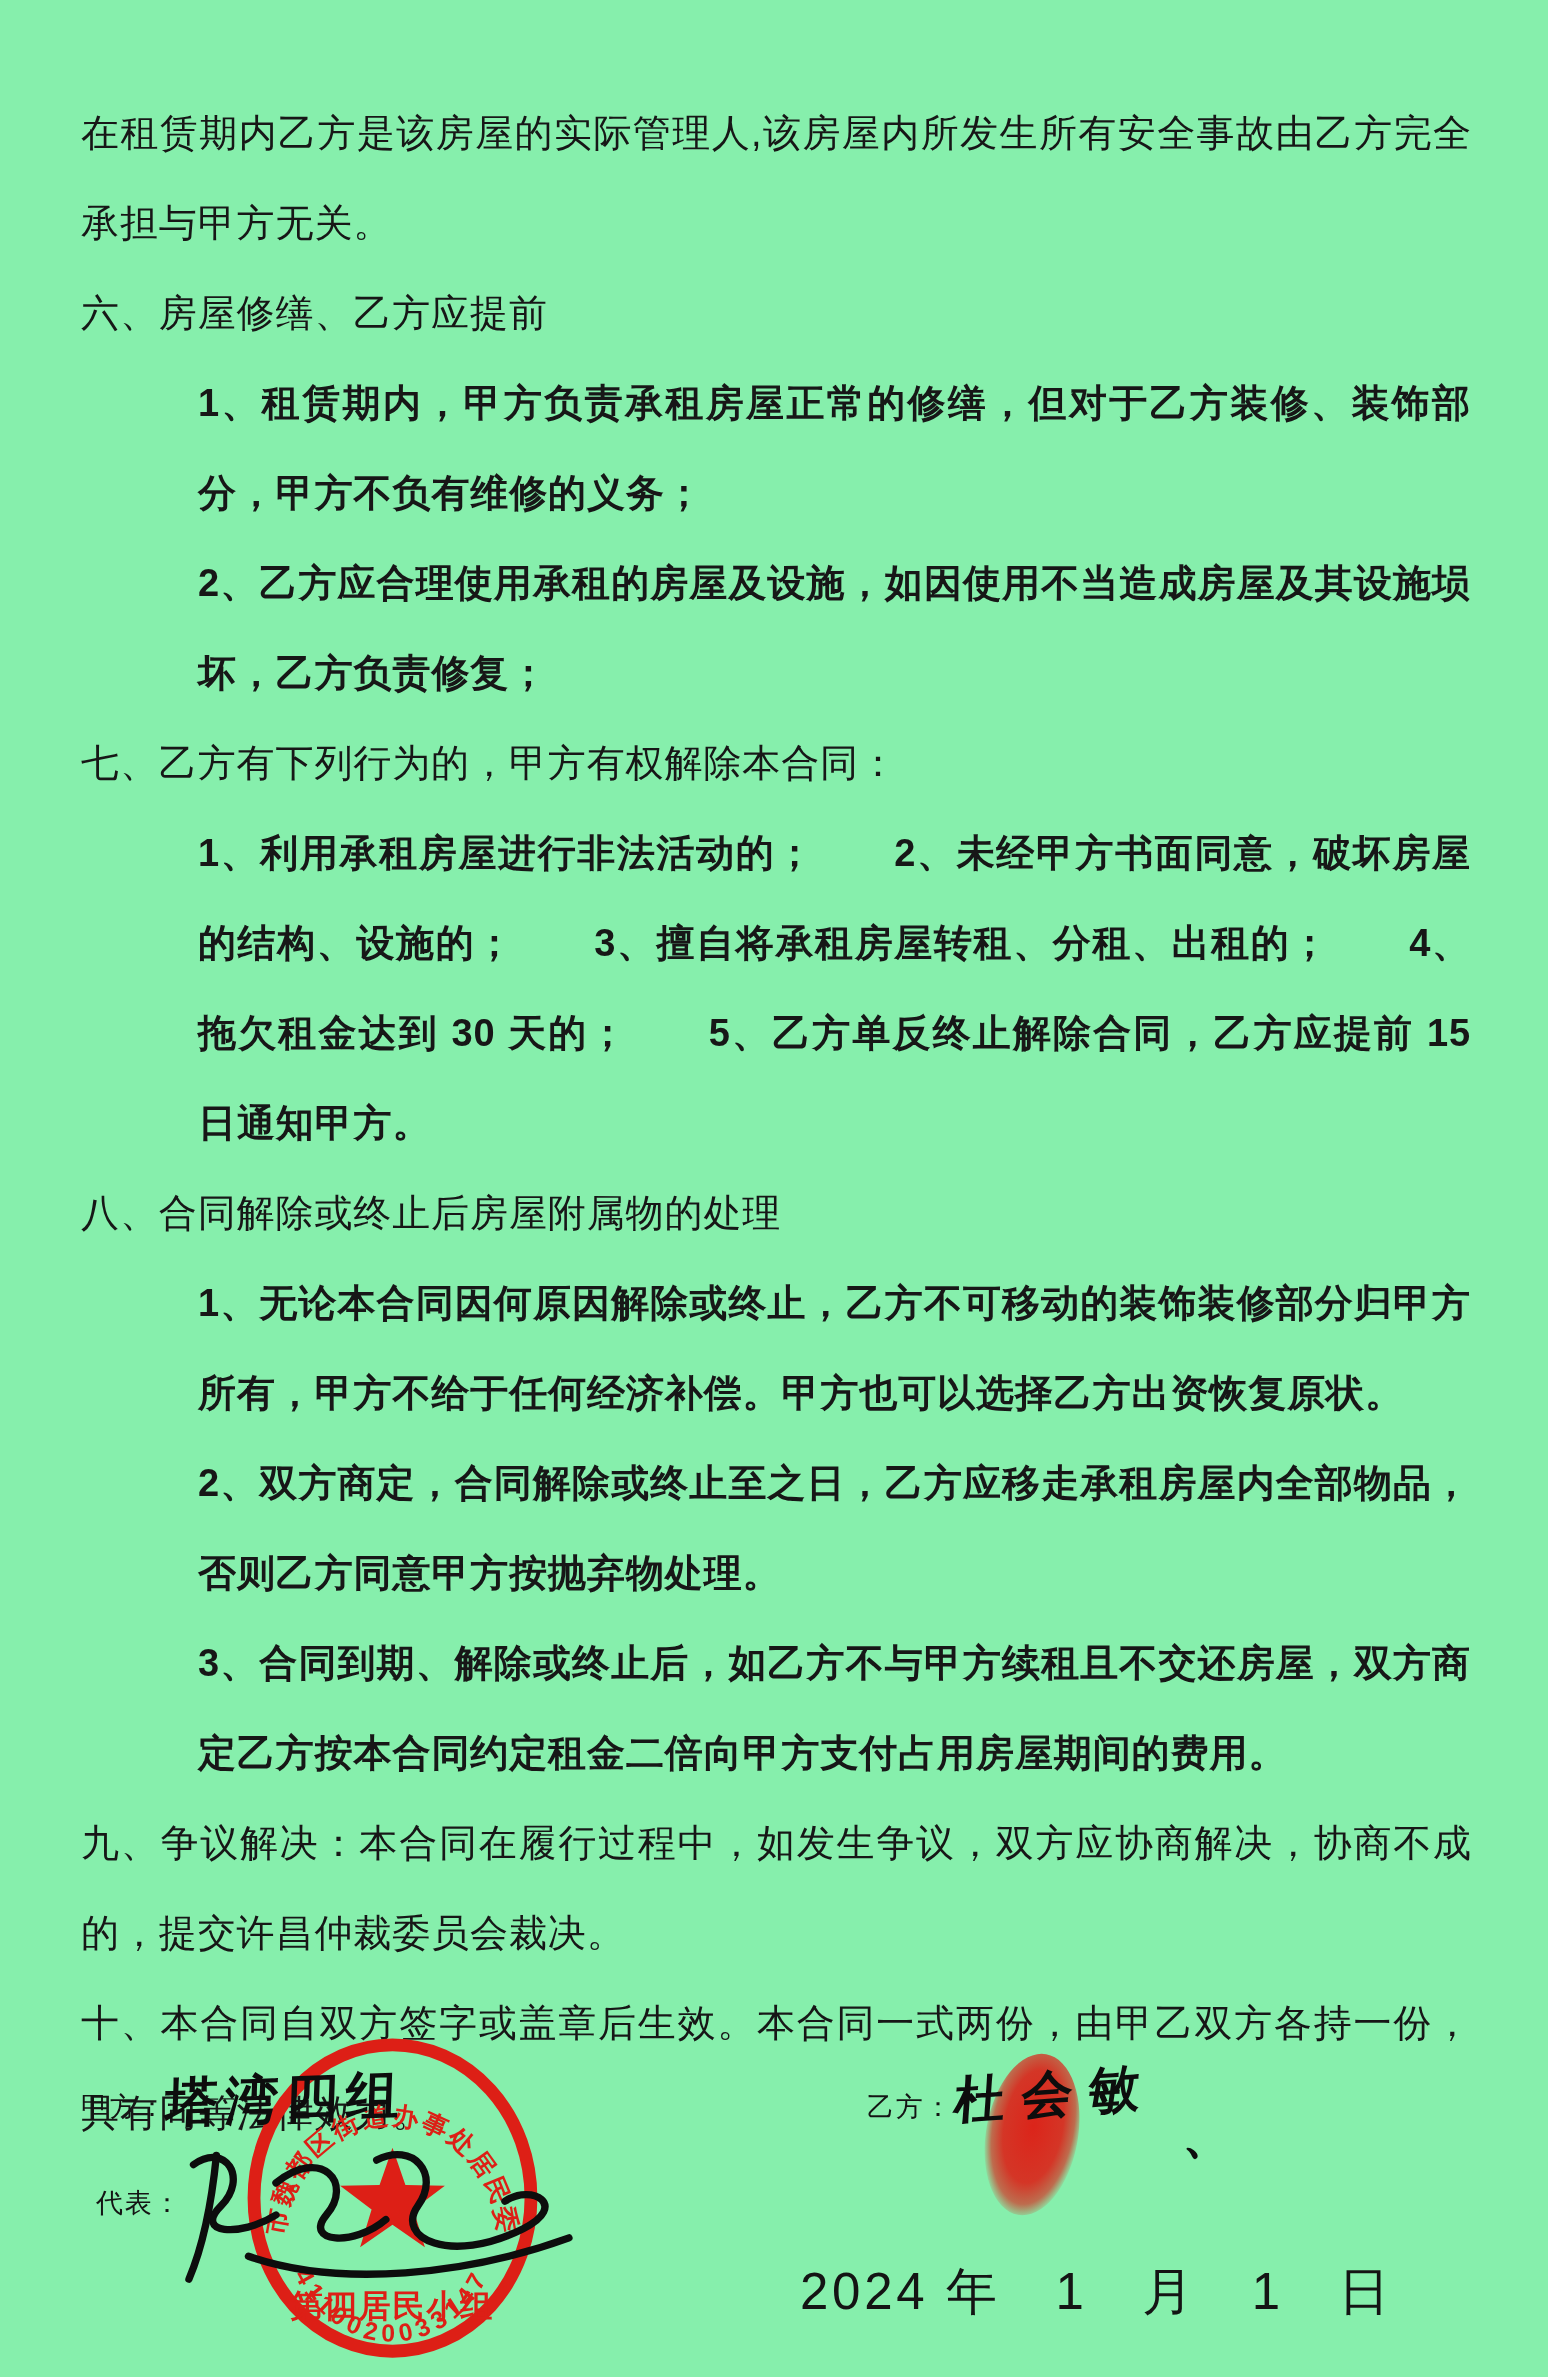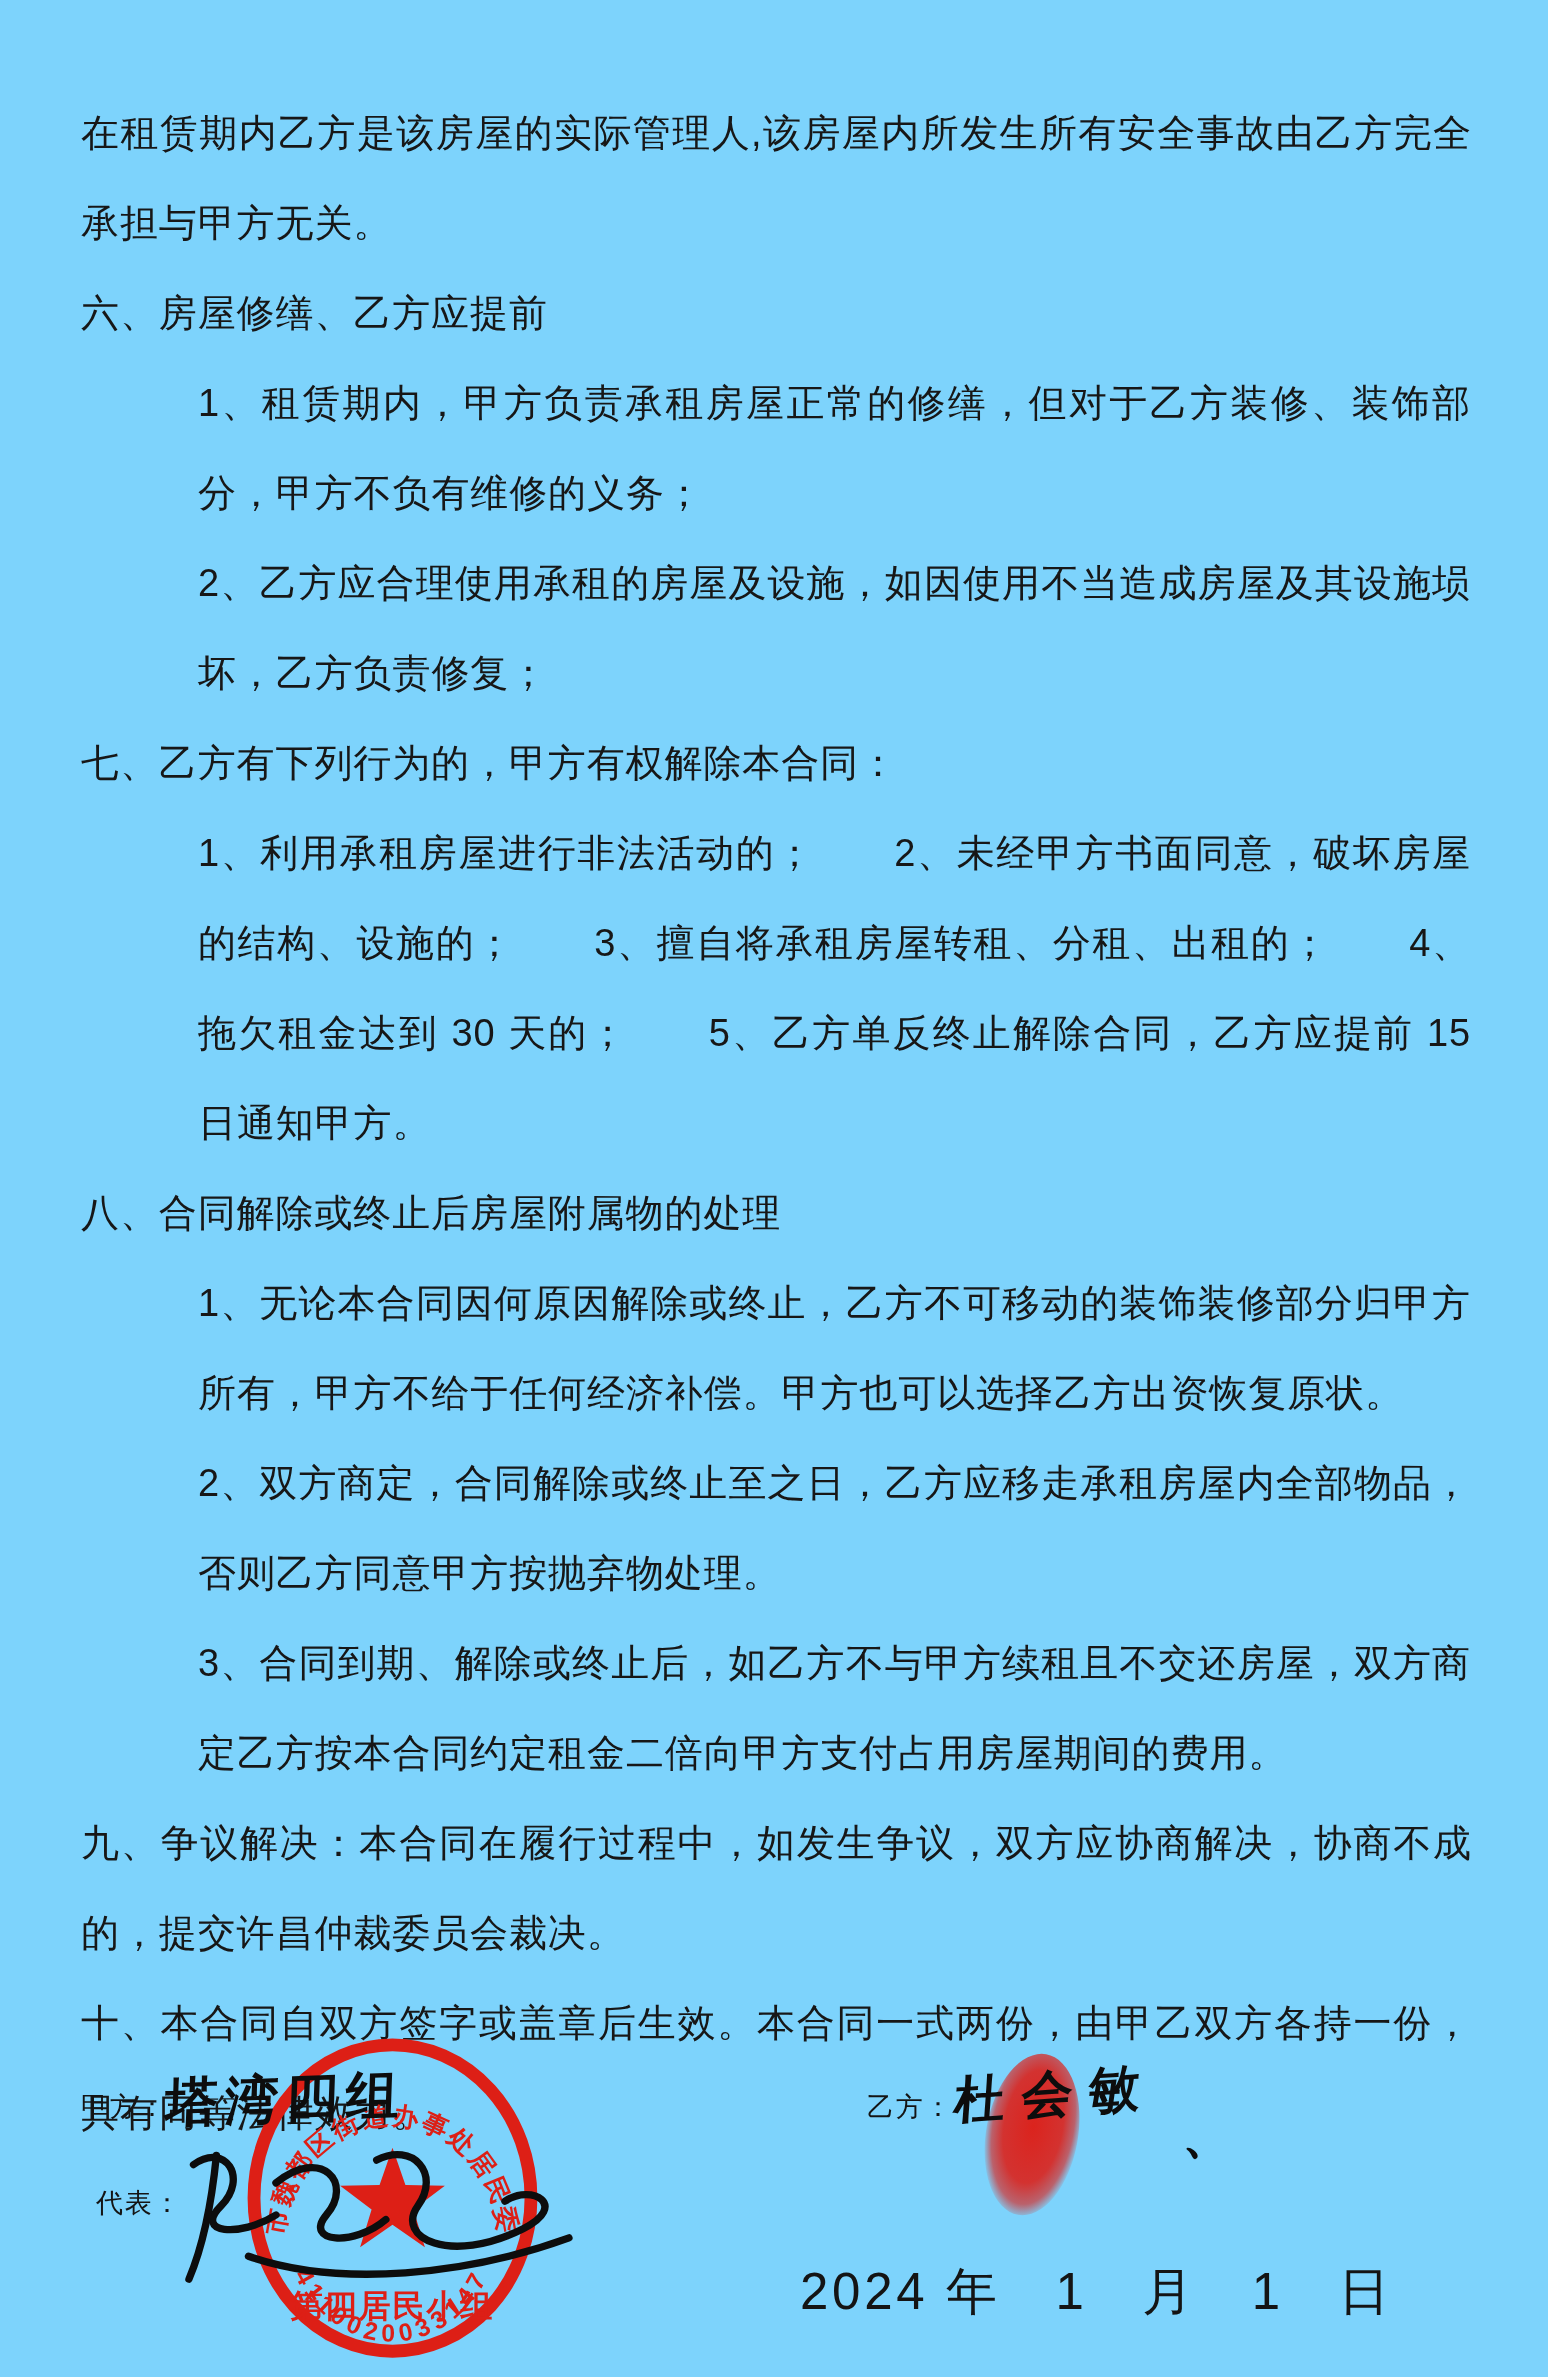--- a/index.html
+++ b/index.html
@@ -1,36 +1,36 @@
 <!DOCTYPE html>
 <html style="font-size:14.7px"><head>
 <meta charset="utf-8">
 <style>
   html, body { margin: 0; padding: 0; background: #ffffff; }
   .page {
     position: relative;
     width: 1548px;
     height: 2377px;
-    background: #7dd3fc;
+    background: #86efac;
     overflow: hidden;
     font-family: "Liberation Sans", sans-serif;
     color: #171717;
   }
   .body-text {
     position: absolute;
     left: 81px;
     top: 88px;
     width: 1391px;
     font-size: 38px;
     line-height: 90px;
     text-align: justify;
     letter-spacing: 0.9px;
   }
   .body-text p { margin: 0; }
-  .body-text p.item { margin-left: 117px; width: 1273px; }
+  .body-text p.item { margin-left: 117px; width: 1273px; font-weight: bold; }
   
   .sig-label { position: absolute; font-size: 27px; letter-spacing: 1.8px; color: #141414; }
   .hand-name {
     position: absolute;
     font-size: 53px;
     font-weight: bold;
     letter-spacing: 7.3px;
     color: #0d0d0d;
     transform: rotate(-2deg) skewX(-4deg);
     z-index: 3;

